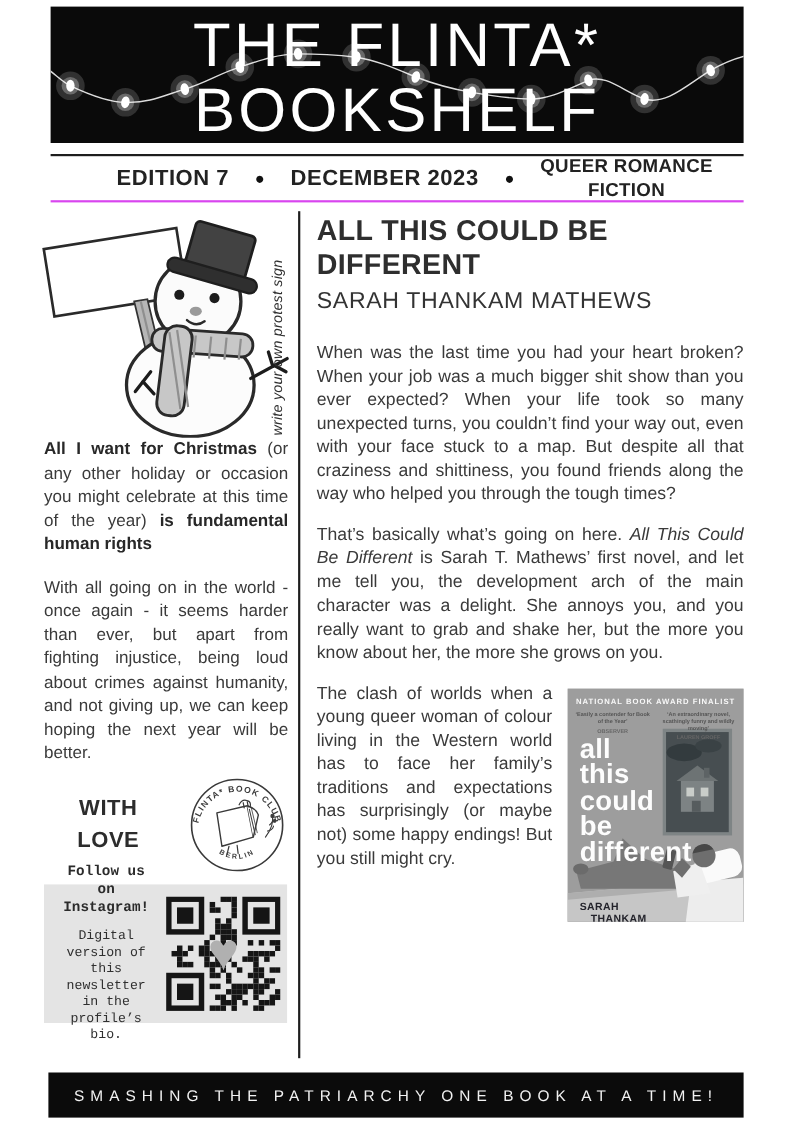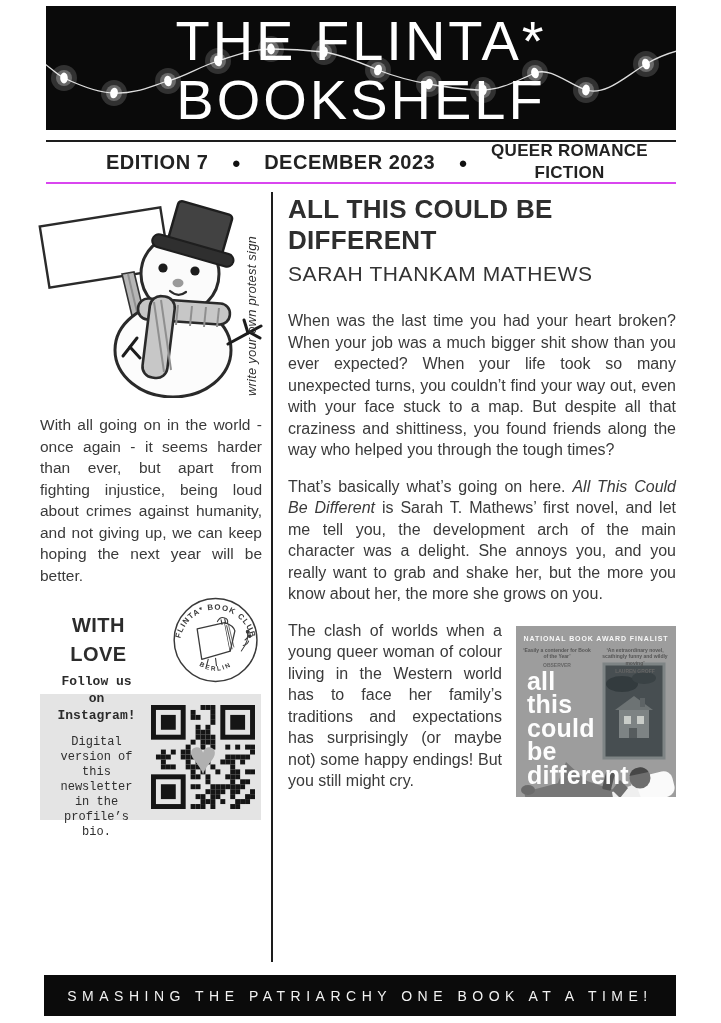--- a/index.html
+++ b/index.html
@@ -52,21 +52,21 @@
   .right-col { position:absolute; left:288px; top:194px; width:388px; }
   .article-title { font-size:26px; font-weight:600; color:#2e2e2e; letter-spacing:0.3px; line-height:1.2; }
   .article-author { margin-top:6px; font-size:21px; font-weight:500; color:#333; letter-spacing:0.6px; }
   .right-col p.body { font-size:16px; line-height:21.5px; text-align:justify; color:#3a3a3a; }
   .para1 { margin-top:24px; }
   .para2 { margin-top:15px; }
   .para3-wrap { margin-top:15px; }
   .para3-wrap p.body { margin:0; }
 
   
-  .book-cover { float:right; position:relative; width:160px; height:171px; margin:6px 0 0 14px; background:#9d9d9d; overflow:hidden; }
+  .book-cover { float:right; position:relative; width:160px; height:212px; margin:6px 0 0 14px; background:#9d9d9d; overflow:hidden; }
   .book-cover svg.cover-art { position:absolute; inset:0; z-index:1; }
   .cover-award { position:absolute; top:9px; left:0; right:0; z-index:3; text-align:center;
                  font-size:7px; font-weight:700; letter-spacing:0.9px; color:#f8f8f8; }
   .cover-quotes { position:absolute; top:21px; left:6px; right:6px; z-index:3; display:flex; justify-content:space-between; }
   .cover-quote { width:70px; text-align:center; font-size:5px; font-weight:700; color:#555; line-height:1.3; }
   .cover-quote .src { display:block; margin-top:2px; color:#666; }
   .cover-title { position:absolute; left:11px; top:44px; z-index:3; color:#fdfdfd; font-weight:700;
                  font-size:25px; line-height:0.94; letter-spacing:0.2px; }
   .cover-author { position:absolute; left:11px; top:193px; z-index:3; color:#23232b; font-weight:700;
                   font-size:9.5px; line-height:1.18; letter-spacing:0.4px; }
@@ -221,20 +221,21 @@
         </g>
 
         <g stroke="#1c1c1c" stroke-width="3" stroke-linecap="round" fill="none">
           <path d="M 99,140 L 85,158"></path>
           <path d="M 92,149 L 102,160"></path>
         </g>
       </svg>
       <div class="protest-caption">write your own protest sign</div>
     </div>
 
+    <p class="body intro"><b>All I want for Christmas</b><span> (or any other holiday or occasion you might celebrate at this time of the year) </span><b>is fundamental human rights</b></p>
 
     <p class="body left-para">With all going on in the world - once again - it seems harder than ever, but apart from fighting injustice, being loud about crimes against humanity, and not giving up, we can keep hoping the next year will be better.</p>
 
     <div class="love-row">
       <div class="with-love">
         <span>WITH</span><br>
         <span>LOVE</span>
       </div>
       <svg class="stamp" width="94" height="92" viewBox="0 0 100 100">
         <defs>

